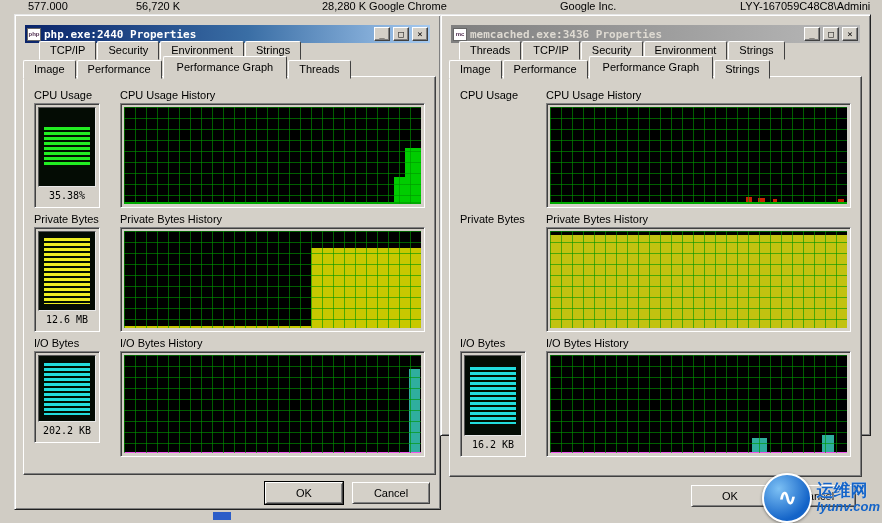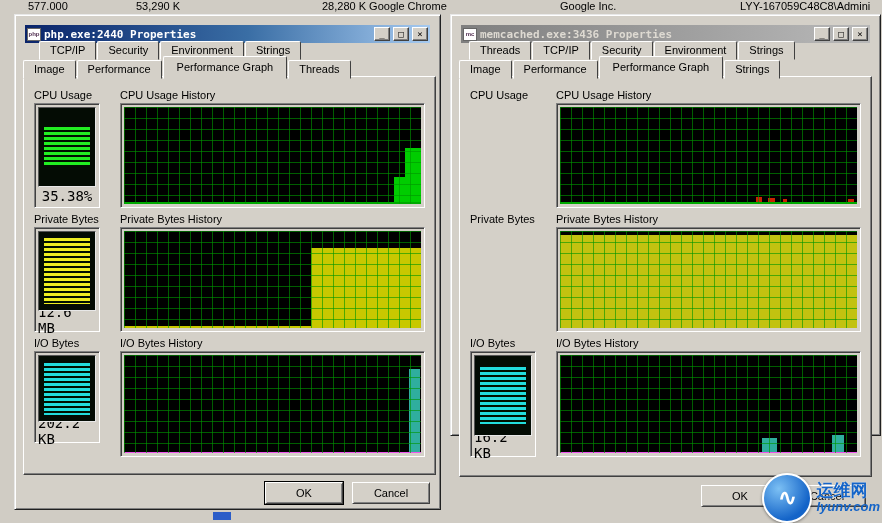--- a/index.html
+++ b/index.html
@@ -38,21 +38,21 @@
 
   
   .frame{position:absolute;box-sizing:border-box;background:#d4d0c8;padding:3px;
     border:1px solid;border-color:#808080 #fff #fff #808080;box-shadow:inset 1px 1px 0 #404040}
   .meter-frame{display:flex;flex-direction:column}
   .meter{flex:1;position:relative;background:#040c04;overflow:hidden;
     border:1px solid;border-color:#555 #e8e8e8 #e8e8e8 #555}
   .meter .lit{position:absolute;left:5px;right:5px;
     background:repeating-linear-gradient(to bottom,var(--c) 0 3px,rgba(0,18,0,.93) 3px 5px)}
   .meter-val{height:17px;display:flex;align-items:center;justify-content:center;
-    font-family:"DejaVu Sans Mono",monospace;font-size:14px;color:#000}
+    font-family:"DejaVu Sans Mono",monospace;font-size:10px;color:#000}
   .graph{position:relative;width:100%;height:100%;background:#000;overflow:hidden}
   .graph .bar{position:absolute;bottom:0}
   .graph .bline{position:absolute;left:0;right:0;bottom:0}
   .graph .grid{position:absolute;top:0;left:0;right:0;bottom:0;
     background-image:repeating-linear-gradient(to right,rgba(0,150,0,.62) 0 1px,transparent 1px 11px),
                      repeating-linear-gradient(to bottom,rgba(0,150,0,.62) 0 1px,transparent 1px 11px)}
 
   .btn{position:absolute;width:78px;height:22px;background:#d4d0c8;border:1px solid;
     border-color:#fff #404040 #404040 #fff;box-shadow:inset 1px 1px 0 #d4d0c8, inset -1px -1px 0 #808080;
     font-size:11px;font-family:"Liberation Sans",sans-serif;text-align:center;line-height:20px;padding:0}
@@ -69,21 +69,21 @@
   .wm-site{color:#1464c8;font-weight:bold;font-style:italic;font-size:13px}
 
   .frag-blue{position:absolute;background:#2a5cc8}
 </style>
 </head>
 <body>
 
 <div class="desktop">
 
   <span class="bg-frag" style="left:28px">577.000</span>
-  <span class="bg-frag" style="left:136px">53,290 K</span>
+  <span class="bg-frag" style="left:136px">56,720 K</span>
   <span class="bg-frag" style="left:322px">28,280 K Google Chrome</span>
   <span class="bg-frag" style="left:560px">Google Inc.</span>
   <span class="bg-frag" style="left:740px">LYY-167059C48C8\Admini</span>
   <div class="frag-blue" style="left:213px;top:512px;width:18px;height:8px"></div>
 
   <div class="win" style="left:14px;top:14px;width:427px;height:496px">
     <div class="titlebar active">
       <span class="app-icon">php</span>
       <span class="title">php.exe:2440 Properties</span>
       <button class="tb-btn">_</button>
@@ -153,21 +153,21 @@
             <div class="bline" style="height: 1px; background: rgb(238, 85, 238);"></div>
             <div class="grid"></div>
           </div>
       </div>
     </div>
 
     <button class="btn default" style="left:250px;top:467px">OK</button>
     <button class="btn" style="left:337px;top:467px">Cancel</button>
   </div>
 
-  <div class="win" style="left:450px;top:14px;width:431px;height:422px">
+  <div class="win" style="left:440px;top:14px;width:431px;height:422px">
     <div class="titlebar inactive">
       <span class="app-icon">mc</span>
       <span class="title">memcached.exe:3436 Properties</span>
       <button class="tb-btn">_</button>
       <button class="tb-btn">□</button>
       <button class="tb-btn">×</button>
     </div>
 
     <div class="tabrow back" style="left:18px;top:26px">
       <span class="tab">Threads</span>

